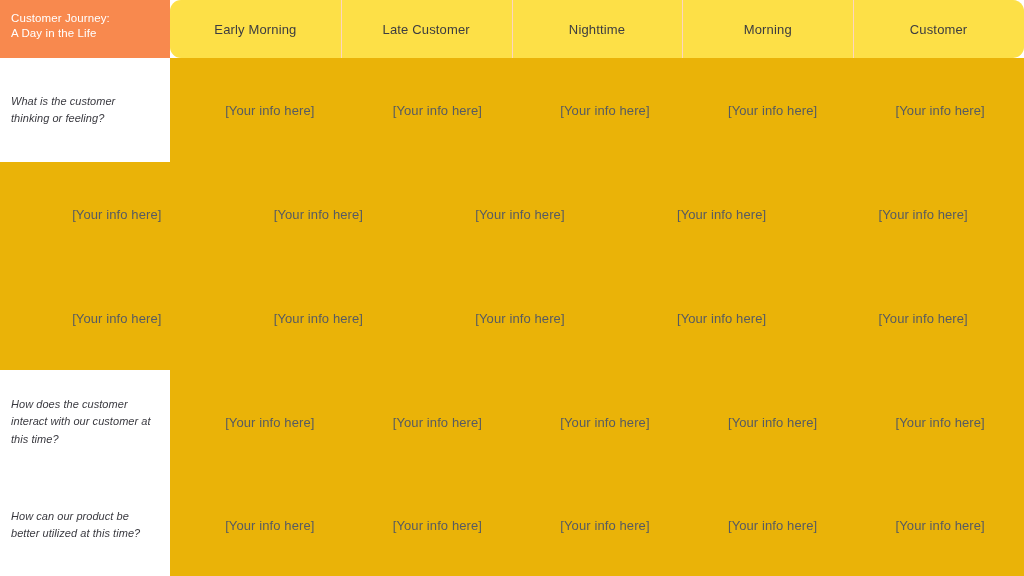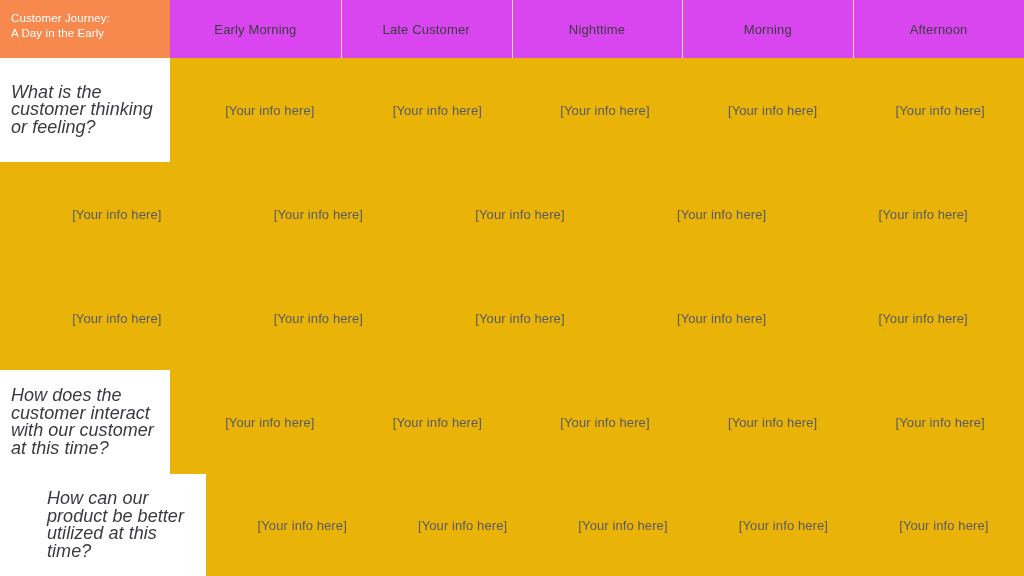--- a/index.html
+++ b/index.html
@@ -47,22 +47,23 @@
     color: #ffffff;
     font-size: 11.5px;
     line-height: 15.5px;
     letter-spacing: 0.1px;
     white-space: nowrap;
   }
 
   .stage-headers {
     flex: 1 1 auto;
     display: flex;
-    background: #d946ef;
+    background: #fde047;
     position: relative;
+    border-radius: 11px;
   }
   .stage-header {
     flex: 1 1 0;
     display: flex;
     align-items: center;
     justify-content: center;
     color: #3C3C41;
     font-size: 13px;
     letter-spacing: 0.15px;
     position: relative;
@@ -101,25 +102,24 @@
     width: 170px;
     flex: 0 0 170px;
     background: #ffffff;
     box-sizing: border-box;
     padding: 0 14px 0 11px;
     display: flex;
     align-items: center;
   }
   .row-label-cell.align-top {
     align-items: center;
-    margin-left: 36px;
   }
   .row-label {
     font-style: italic;
-    font-size: 18px;
+    font-size: 11px;
     line-height: 17.5px;
     color: #3A3A40;
     letter-spacing: 0.05px;
   }
 
   .row-cells {
     flex: 1 1 auto;
     display: flex;
     background: #eab308;
     padding-left: 16px;
@@ -139,38 +139,38 @@
 </style>
 </head>
 <body>
 
 <div class="journey-board">
 
   <div class="header-row">
 
     <div class="title-block">
       <div class="title-line">Customer Journey:</div>
-      <div class="title-line">A Day in the Early</div>
+      <div class="title-line">A Day in the Life</div>
     </div>
 
     <div class="stage-headers">
       <div class="stage-header">
         <span>Early Morning</span>
       </div>
       <div class="stage-header">
         <span>Late Customer</span>
       </div>
       <div class="stage-header">
         <span>Nighttime</span>
       </div>
       <div class="stage-header">
         <span>Morning</span>
       </div>
       <div class="stage-header">
-        <span>Afternoon</span>
+        <span>Customer</span>
       </div>
     </div>
 
   </div>
 
   <div class="board-body">
 
     <div class="board-row">
       <div class="row-label-cell">
         <div class="row-label">What is the customer thinking or feeling?</div>

